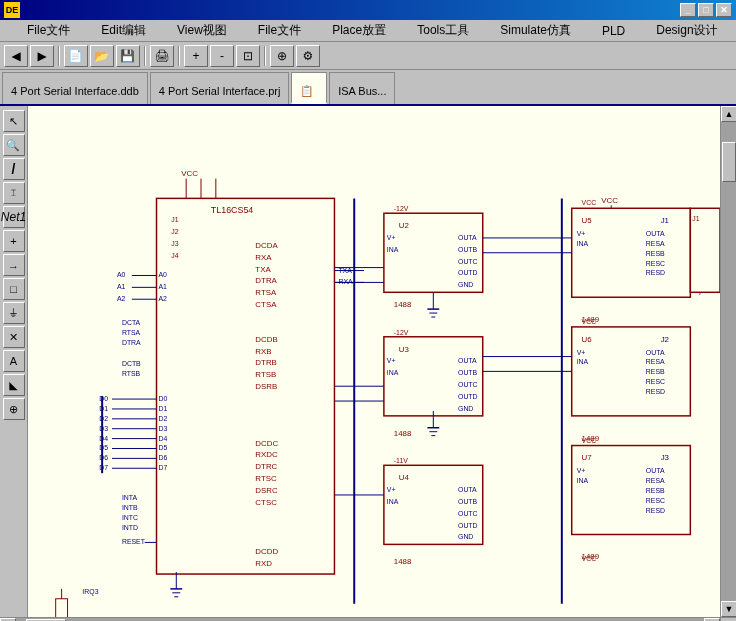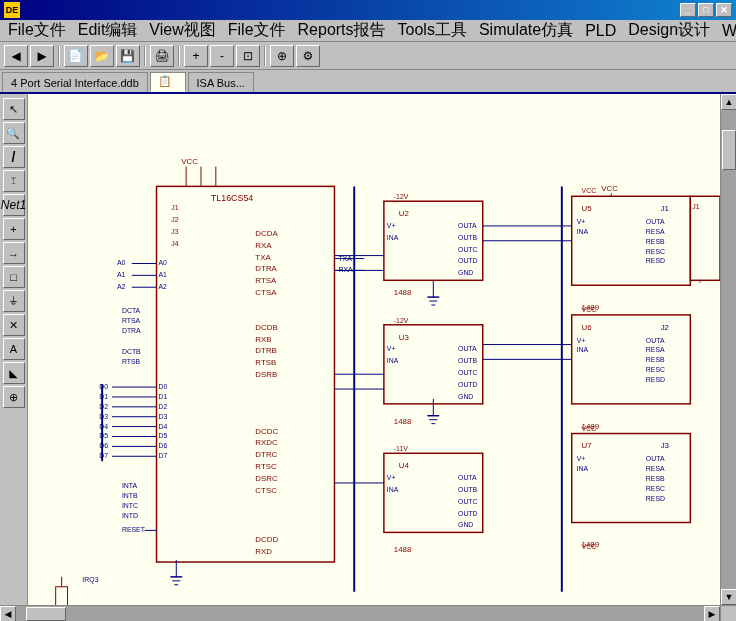--- a/index.html
+++ b/index.html
@@ -42,23 +42,24 @@
       background: #c0c0c0;
       height: 22px;
       display: flex;
       align-items: center;
       border-bottom: 1px solid #888;
       padding: 0 2px;
     }
     .menu-item {
       padding: 2px 6px;
       cursor: pointer;
-      font-size: 16px;
+      font-size: 12px;
       color: #000;
       white-space: nowrap;
+      margin-left: 19px;
     }
 
     
     #toolbar {
       background: #c0c0c0;
       height: 28px;
       display: flex;
       align-items: center;
       padding: 2px 4px;
       border-bottom: 1px solid #888;
@@ -78,31 +79,31 @@
     
     #tabbar {
       background: #c0c0c0;
       display: flex;
       align-items: flex-end;
       padding: 2px 2px 0 2px;
       border-bottom: 2px solid #000080;
       overflow: hidden;
     }
     .tab {
-      padding: 2px 8px;
+      padding: 12px 8px;
       background: #c0c0c0;
       border: 1px solid #888;
       border-bottom: none;
       cursor: pointer;
       font-size: 11px;
       white-space: nowrap;
       margin-right: 2px;
       color: #000;
-      height: 20px;
-      display: flex; align-items: center;
+      height: 32px;
+      display: flex; align-items: flex-start;
     }
     .tab.active {
       background: #fffff0;
       border-color: #888;
       border-bottom: 2px solid #fffff0;
       font-weight: bold;
       z-index: 1;
     }
     .tab-icon { margin-right: 4px; }
 
@@ -218,21 +219,21 @@
     <div class="tb-btn">□</div>
     <div class="tb-btn">✕</div>
   </div>
 </div>
 
 <div id="menubar">
   <div class="menu-item">File文件</div>
   <div class="menu-item">Edit编辑</div>
   <div class="menu-item">View视图</div>
   <div class="menu-item">File文件</div>
-  <div class="menu-item">Reports报告</div>
+  <div class="menu-item">Place放置</div>
   <div class="menu-item">Tools工具</div>
   <div class="menu-item">Simulate仿真</div>
   <div class="menu-item">PLD</div>
   <div class="menu-item">Design设计</div>
   <div class="menu-item">Window</div>
 </div>
 
 <div id="toolbar">
   <div class="tool-btn">◀</div>
   <div class="tool-btn">▶</div>
@@ -248,20 +249,23 @@
   <div class="tool-btn">⊡</div>
   <div class="tool-sep"></div>
   <div class="tool-btn">⊕</div>
   <div class="tool-btn">⚙</div>
 </div>
 
 <div id="tabbar">
   <div class="tab">
     <span>4 Port Serial Interface.ddb</span>
   </div>
+  <div class="tab">
+    <span>4 Port Serial Interface.prj</span>
+  </div>
   <div class="tab active">
     <span class="tab-icon">📋</span>
   </div>
   <div class="tab">
     <span>ISA Bus...</span>
   </div>
 </div>
 
 <div id="main">
 

